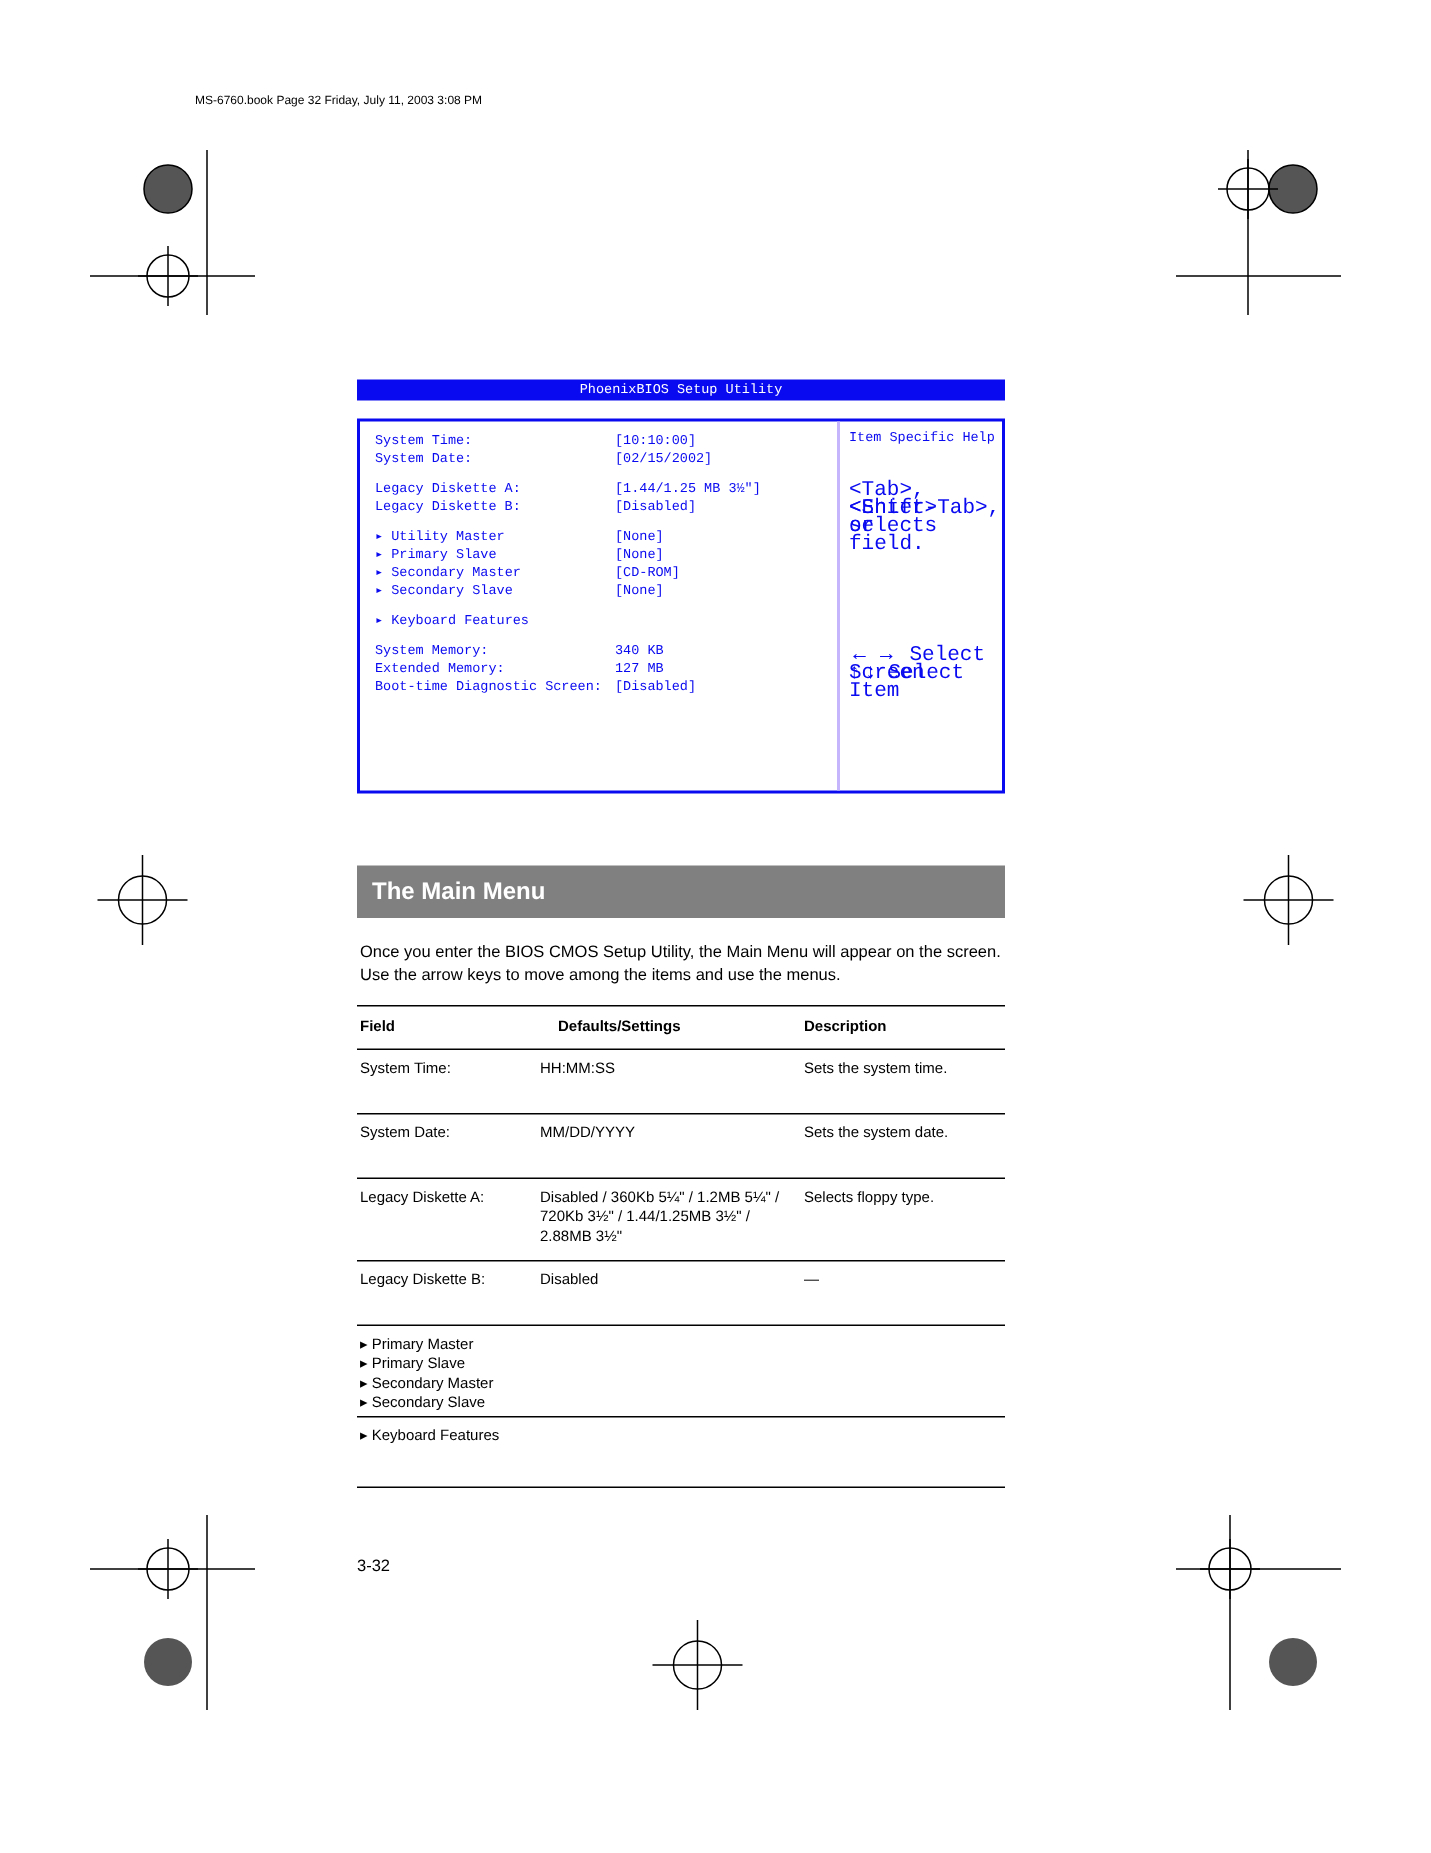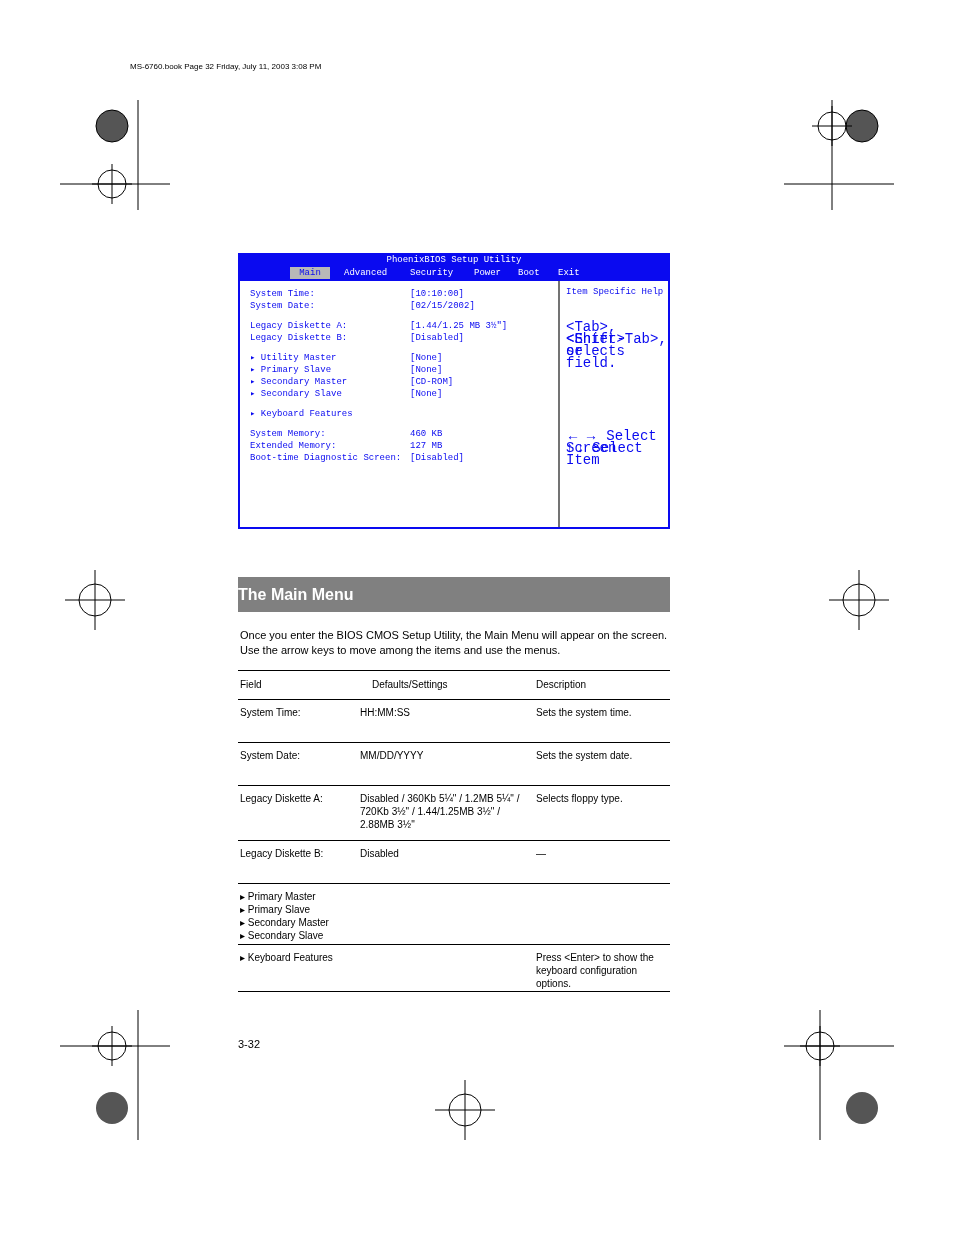--- a/index.html
+++ b/index.html
@@ -12,40 +12,40 @@
   .bios-tabs{position:absolute;left:0;top:14px;width:432px;height:12px;background:#0A0AF0;color:#fff}
   .bios-tabs span{position:absolute;top:0;height:12px;line-height:12px}
   .tab-main{left:52px;width:40px;background:#b8b8b8;color:#0A0AF0;text-align:center}
   .tab-adv{left:106px}
   .tab-sec{left:172px}
   .tab-pow{left:236px}
   .tab-boot{left:280px}
   .tab-exit{left:320px}
   .bios-body{position:absolute;left:0;top:26px;width:432px;height:250px;border:2px solid #0A0AF0;box-sizing:border-box;color:#0A0AF0}
   .bios-left{position:absolute;left:0;top:0;width:318px;height:246px}
-  .bios-right{position:absolute;left:318px;top:0;width:108px;height:246px;border-left:2px solid #737373}
+  .bios-right{position:absolute;left:318px;top:0;width:108px;height:246px;border-left:2px solid #c4b5fd}
   .bios-row{position:absolute;left:10px;width:308px;height:10px;line-height:10px}
   .bios-row .v{position:absolute;left:160px}
   .help-head{position:absolute;left:6px;top:6px;font-size:9px}
   .help-line{position:absolute;left:6px;font-size:14px;line-height:12px}
   .help-arw{color:#0A0AF0;font-family:Arial,sans-serif}
   .bios-foot{position:absolute;left:0;top:276px;width:432px;height:26px;background:#0A0AF0;color:#fff}
   .bios-foot span{position:absolute;top:3px;font-size:8.5px;line-height:10px}
   
-  .section-bar{position:absolute;left:238px;top:577px;width:432px;height:35px;background:#808080;color:#fff;font-size:16px;font-weight:bold;line-height:35px;box-sizing:border-box}
+  .section-bar{position:absolute;left:238px;top:577px;width:432px;height:35px;background:#808080;color:#fff;font-size:16px;font-weight:bold;line-height:35px;padding-left:10px;box-sizing:border-box}
   .intro{position:absolute;left:240px;top:628px;width:428px;font-size:11px;line-height:15px}
   
   .tbl{position:absolute;left:238px;top:670px;width:432px;font-size:10px}
   .tbl-row{height:42px;border-top:1px solid #000;position:relative}
   .tbl-row.last{border-bottom:1px solid #000}
   .tbl-row.short{height:42px}
   .tbl-c1{position:absolute;left:2px;top:6px;width:126px;line-height:13px}
   .tbl-c2{position:absolute;left:122px;top:6px;width:170px;line-height:13px}
   .tbl-c3{position:absolute;left:298px;top:6px;width:132px;line-height:13px}
-  .hdr{position:absolute;top:15px;font-size:10px;font-weight:normal}
+  .hdr{position:absolute;top:15px;font-size:10px;font-weight:bold}
   
   .pgnum{position:absolute;left:238px;top:1038px;font-size:11px}
   .footer-line{position:absolute;left:130px;top:62px;font-size:8px;color:#000}
 </style>
 </head>
 <body>
 
 <div class="page">
 
   <div class="footer-line">MS-6760.book  Page 32  Friday, July 11, 2003  3:08 PM</div>
@@ -109,40 +109,32 @@
         <line x1="36" y1="0" x2="36" y2="130" stroke="#000"></line>
       <circle cx="36" cy="36" r="14" fill="none" stroke="#000"></circle>
         <line x1="36" y1="16" x2="36" y2="56" stroke="#000"></line>
         <line x1="16" y1="36" x2="56" y2="36" stroke="#000"></line>
       <circle cx="78" cy="98" r="16" fill="#555"></circle>
     </svg>
   </div>
 
   <div class="bios">
     <div class="bios-top">PhoenixBIOS Setup Utility</div>
-    <div class="bios-tabs">
-      <span class="tab-main">Main</span>
-      <span class="tab-adv">Advanced</span>
-      <span class="tab-sec">Security</span>
-      <span class="tab-pow">Power</span>
-      <span class="tab-boot">Boot</span>
-      <span class="tab-exit">Exit</span>
-    </div>
     <div class="bios-body">
       <div class="bios-left">
         <div class="bios-row" style="top:8px"><span>System Time:</span><span class="v">[10:10:00]</span></div>
         <div class="bios-row" style="top:20px"><span>System Date:</span><span class="v">[02/15/2002]</span></div>
         <div class="bios-row" style="top:40px"><span>Legacy Diskette A:</span><span class="v">[1.44/1.25 MB  3½"]</span></div>
         <div class="bios-row" style="top:52px"><span>Legacy Diskette B:</span><span class="v">[Disabled]</span></div>
         <div class="bios-row" style="top:72px">▸ <span>Utility Master</span><span class="v">[None]</span></div>
         <div class="bios-row" style="top:84px">▸ <span>Primary Slave</span><span class="v">[None]</span></div>
         <div class="bios-row" style="top:96px">▸ <span>Secondary Master</span><span class="v">[CD-ROM]</span></div>
         <div class="bios-row" style="top:108px">▸ <span>Secondary Slave</span><span class="v">[None]</span></div>
         <div class="bios-row" style="top:128px">▸ <span>Keyboard Features</span></div>
-        <div class="bios-row" style="top:148px"><span>System Memory:</span><span class="v">460 KB</span></div>
+        <div class="bios-row" style="top:148px"><span>System Memory:</span><span class="v">340 KB</span></div>
         <div class="bios-row" style="top:160px"><span>Extended Memory:</span><span class="v">127 MB</span></div>
         <div class="bios-row" style="top:172px"><span>Boot-time Diagnostic Screen:</span><span class="v">[Disabled]</span></div>
       </div>
       <div class="bios-right">
         <div class="help-head">Item Specific Help</div>
         <div class="help-line" style="top:40px">&lt;Tab&gt;, &lt;Shift-Tab&gt;, or</div>
         <div class="help-line" style="top:52px">&lt;Enter&gt; selects field.</div>
         <div class="help-line" style="top:148px"><span class="help-arw">← →</span> <span>     Select Screen</span></div>
         <div class="help-line" style="top:160px"><span class="help-arw">↑ ↓</span> <span>     Select Item</span></div>
       </div>
@@ -179,18 +171,17 @@
       <span class="tbl-c3">—</span>
     </div>
     <div class="tbl-row" style="height:60px">
       <span class="tbl-c1" style="white-space:pre-line">▸ Primary Master
 ▸ Primary Slave
 ▸ Secondary Master
 ▸ Secondary Slave</span>
     </div>
     <div class="tbl-row last" style="height:46px">
       <span class="tbl-c1">▸ Keyboard Features</span>
-      <span class="tbl-c3" style="left:298px">Press &lt;Enter&gt; to show the keyboard configuration options.</span>
     </div>
   </div>
 
   <div class="pgnum">3-32</div>
 </div>
 
 </body></html>

